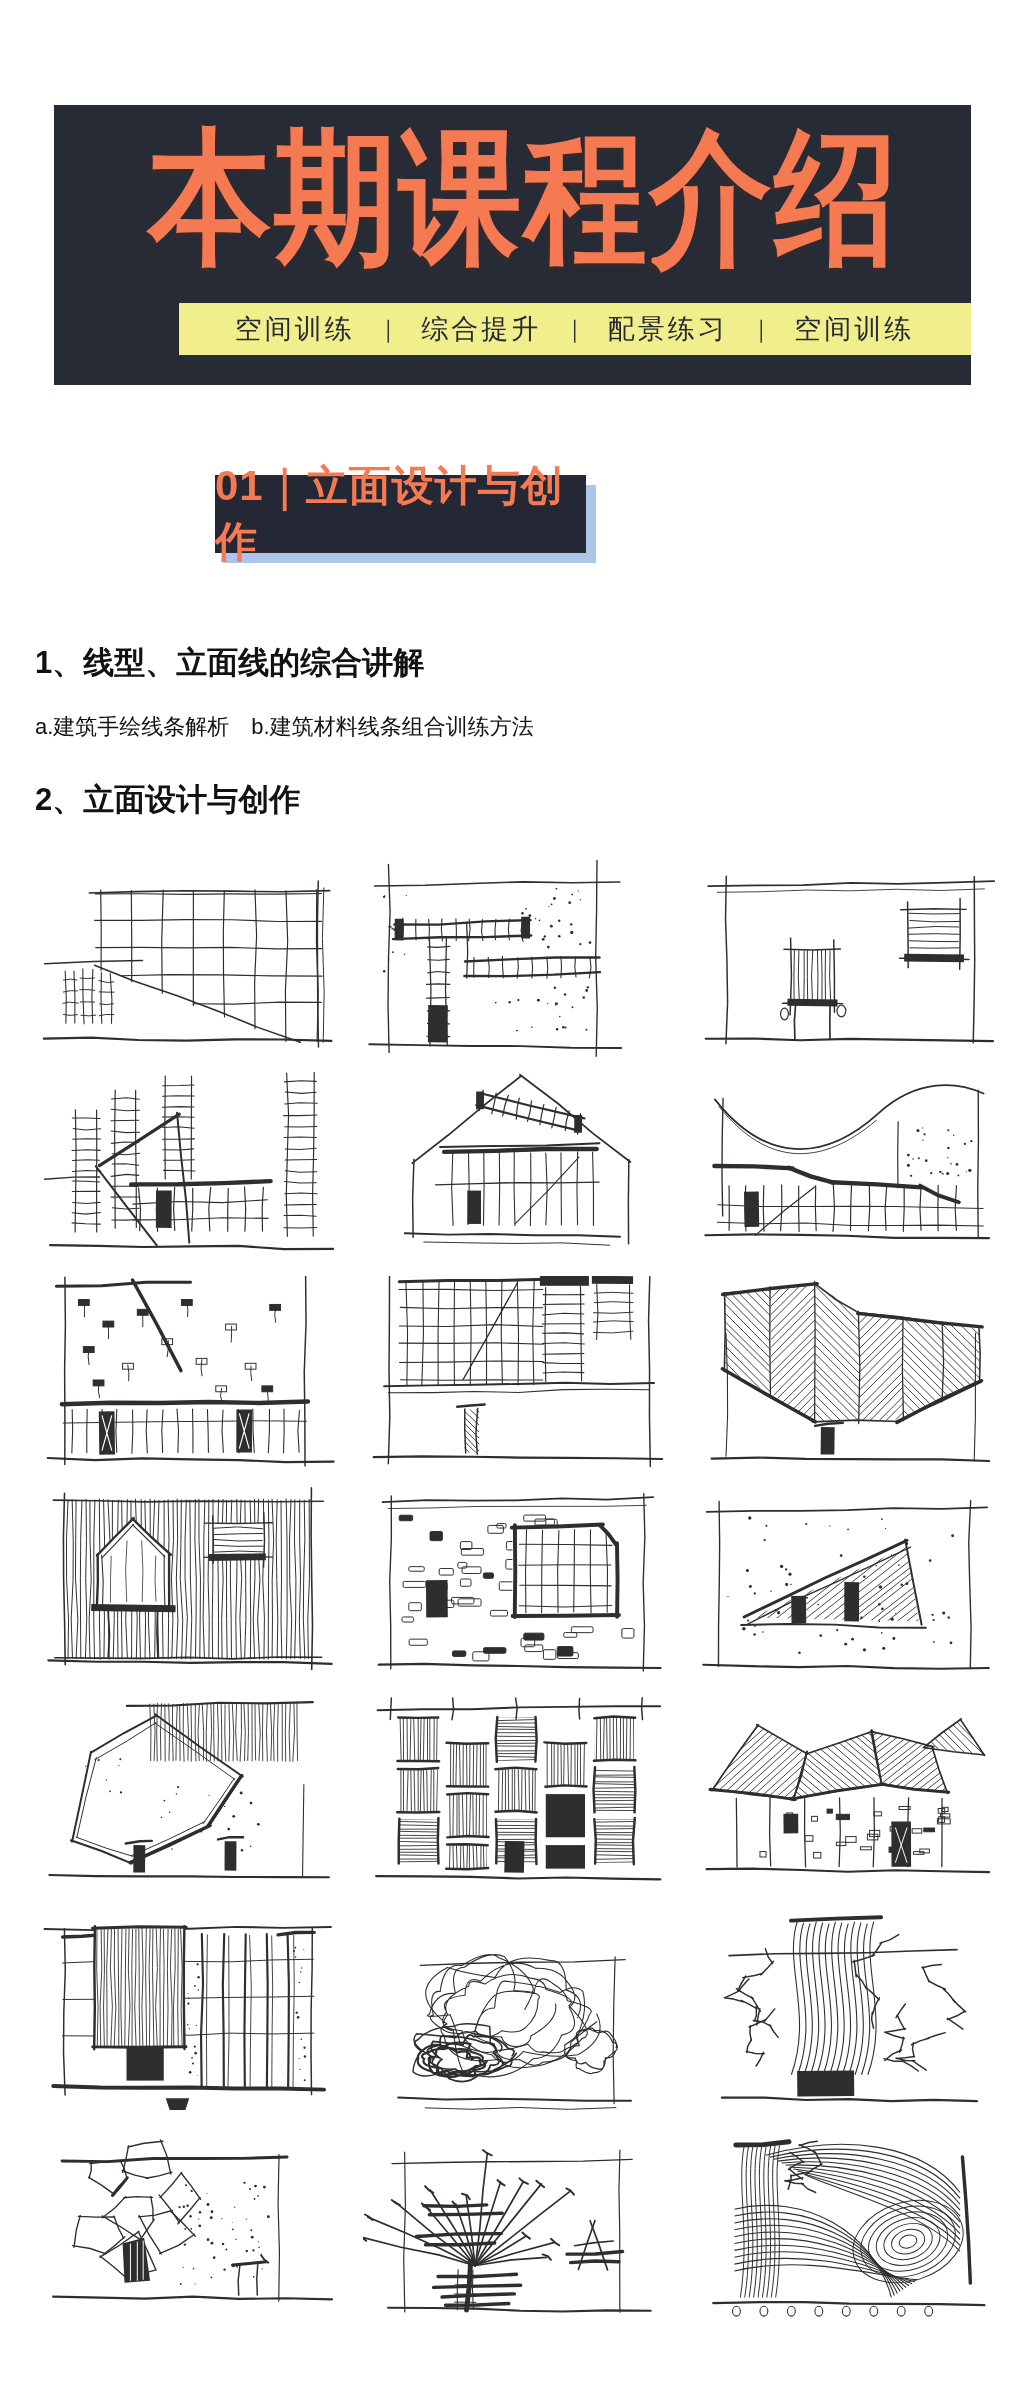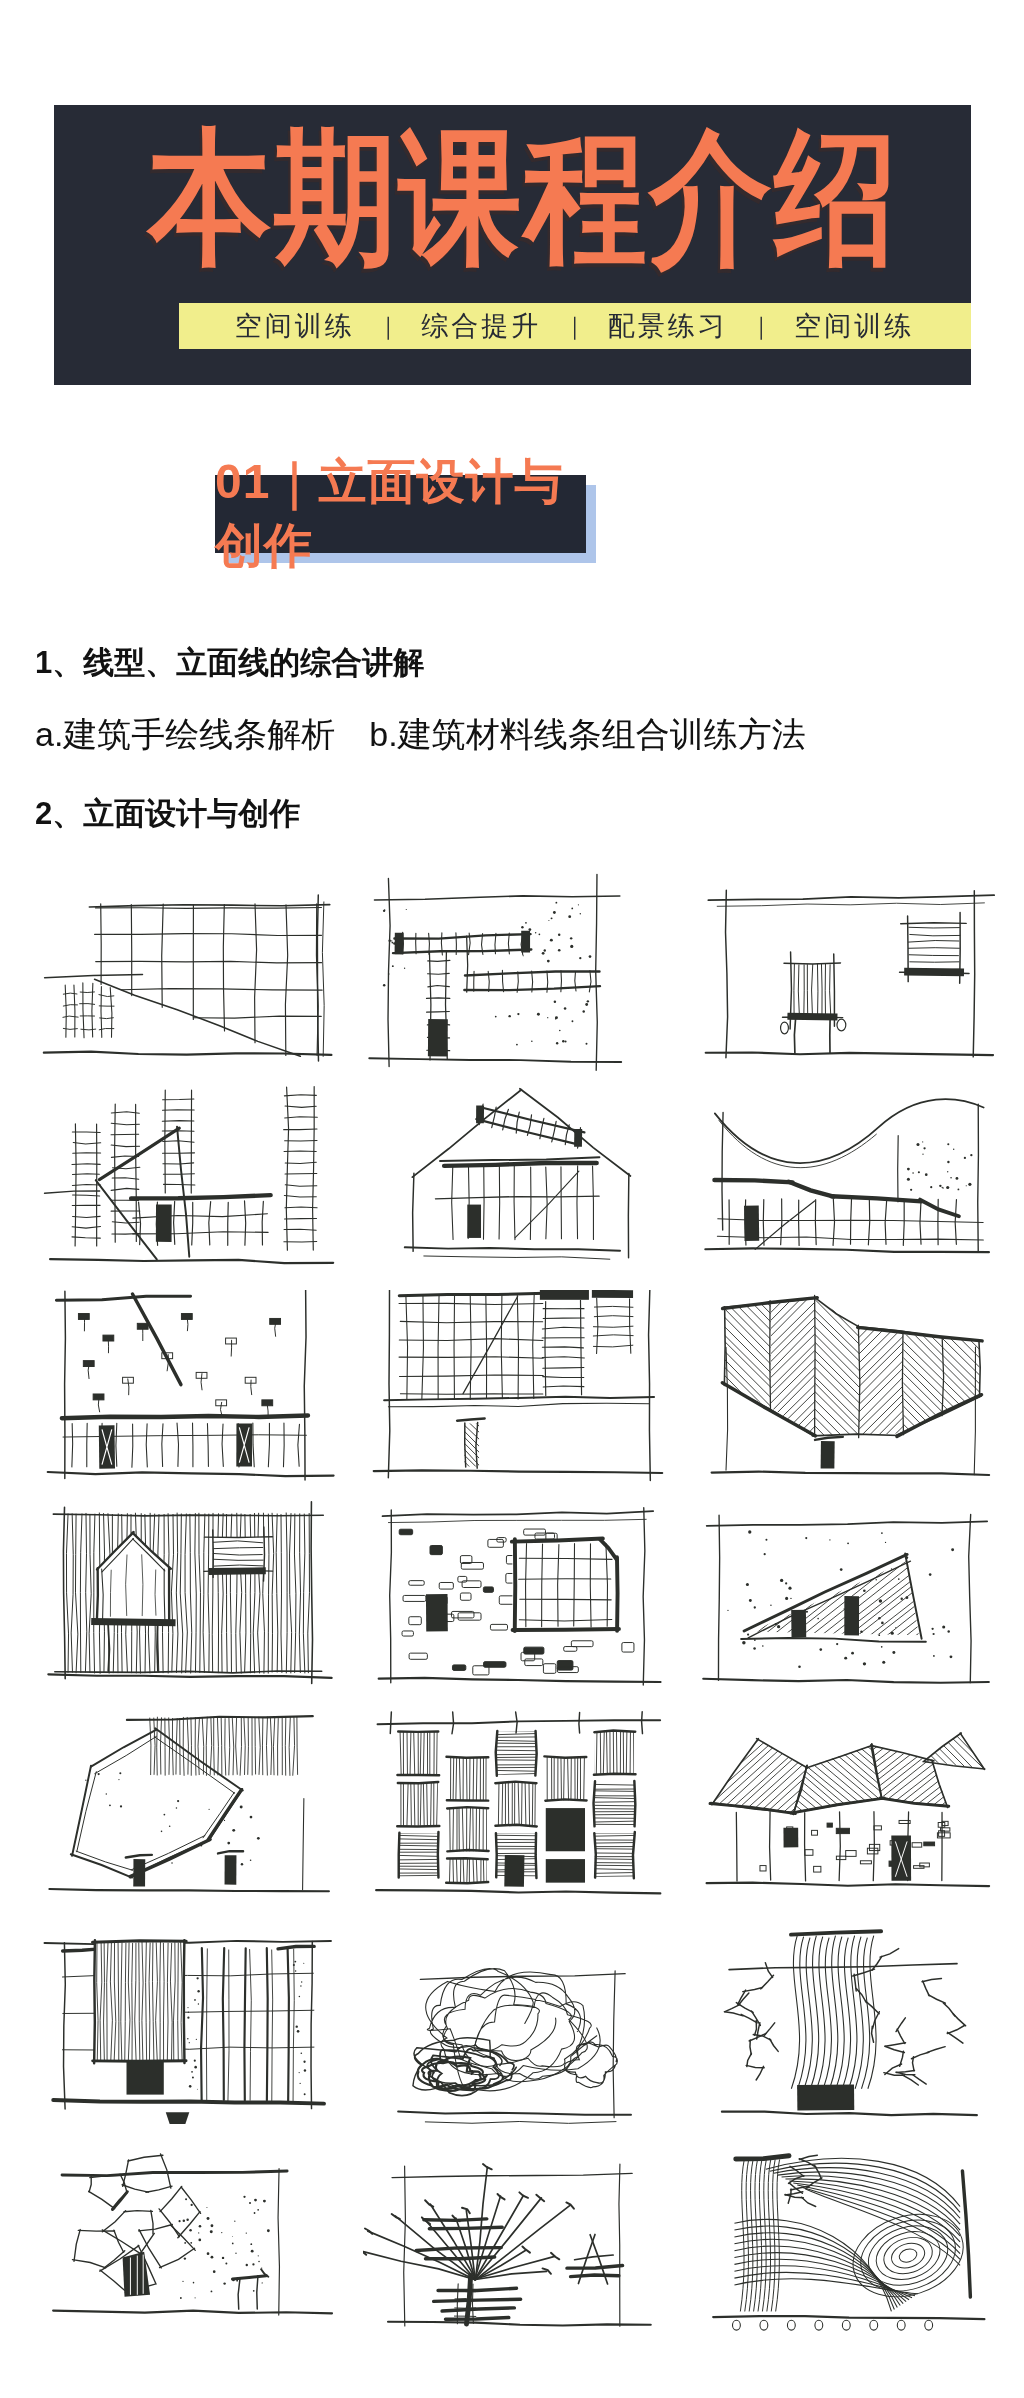--- a/index.html
+++ b/index.html
@@ -16,34 +16,34 @@
     width:917px;height:280px;margin:105px auto 0;background:var(--banner-bg);
     display:flex;flex-direction:column;align-items:flex-end;
   }
   .banner-title{
     margin-top:4px;height:178px;display:flex;align-items:center;
     font-size:146px;font-weight:bold;line-height:1;color:var(--accent);
     letter-spacing:3px;white-space:nowrap;transform:scaleX(0.84);
     text-shadow:-3px 4px 0 rgba(90,40,20,0.25);
   }
   .banner-tagline{
-    margin-top:16px;width:792px;height:46px;background:var(--tagline-bg);
+    margin-top:16px;width:792px;height:52px;background:var(--tagline-bg);
     color:var(--tagline-color);display:flex;align-items:center;justify-content:center;
     gap:22px;font-size:27px;letter-spacing:3px;font-weight:500;
   }
   .banner-tagline .sep{font-size:23px;letter-spacing:0;}
   .badge{
     margin:90px 0 0 215px;width:371px;height:78px;background:var(--badge-bg);
-    color:var(--accent);font-size:48px;font-weight:bold;letter-spacing:1px;
+    color:var(--accent);font-size:42px;font-weight:bold;letter-spacing:1px;
     display:flex;align-items:center;justify-content:center;
     box-shadow:10px 10px 0 var(--badge-shadow);
   }
   .sections{margin:91px 20px 0 35px;}
   .sections h3{margin:0;font-size:31px;font-weight:bold;line-height:1.2;}
-  .sections p{margin:33px 0 40px;font-size:34px;font-weight:400;line-height:1.2;}
+  .sections p{margin:33px 0 40px;font-size:22px;font-weight:400;line-height:1.2;}
   .sections .section:last-child p{margin-bottom:0;}
   .gallery{
     margin:38px 26px 0 34px;display:grid;grid-template-columns:repeat(3,1fr);
     column-gap:22px;row-gap:4px;
   }
   .cell{height:206px;}
   .cell svg{width:100%;height:100%;display:block;}
 </style>
 </head>
 <body>

